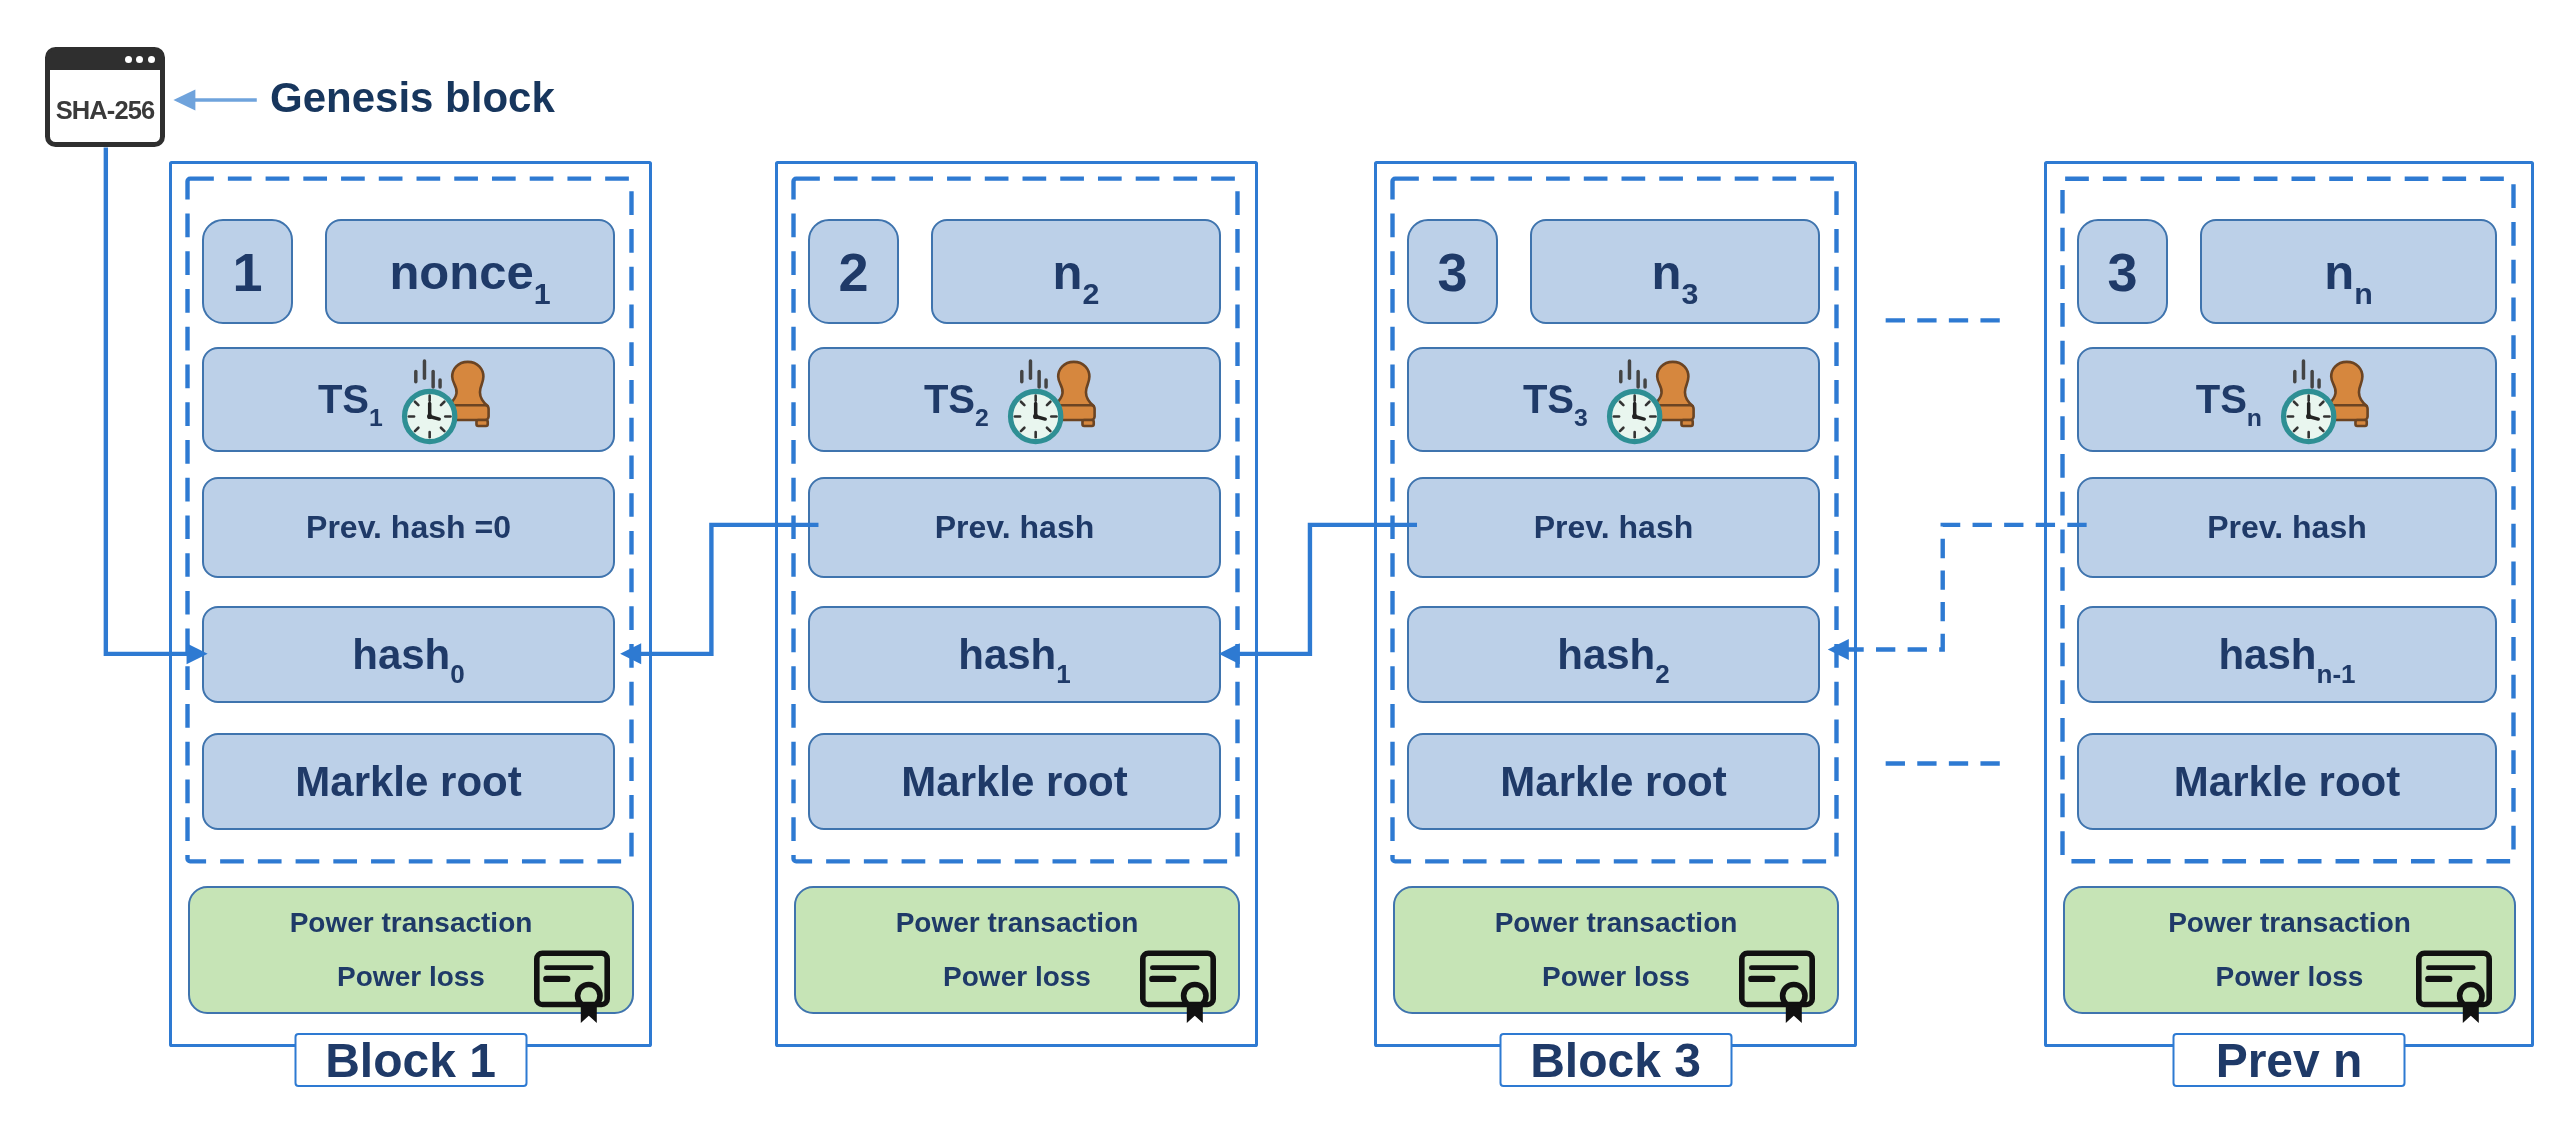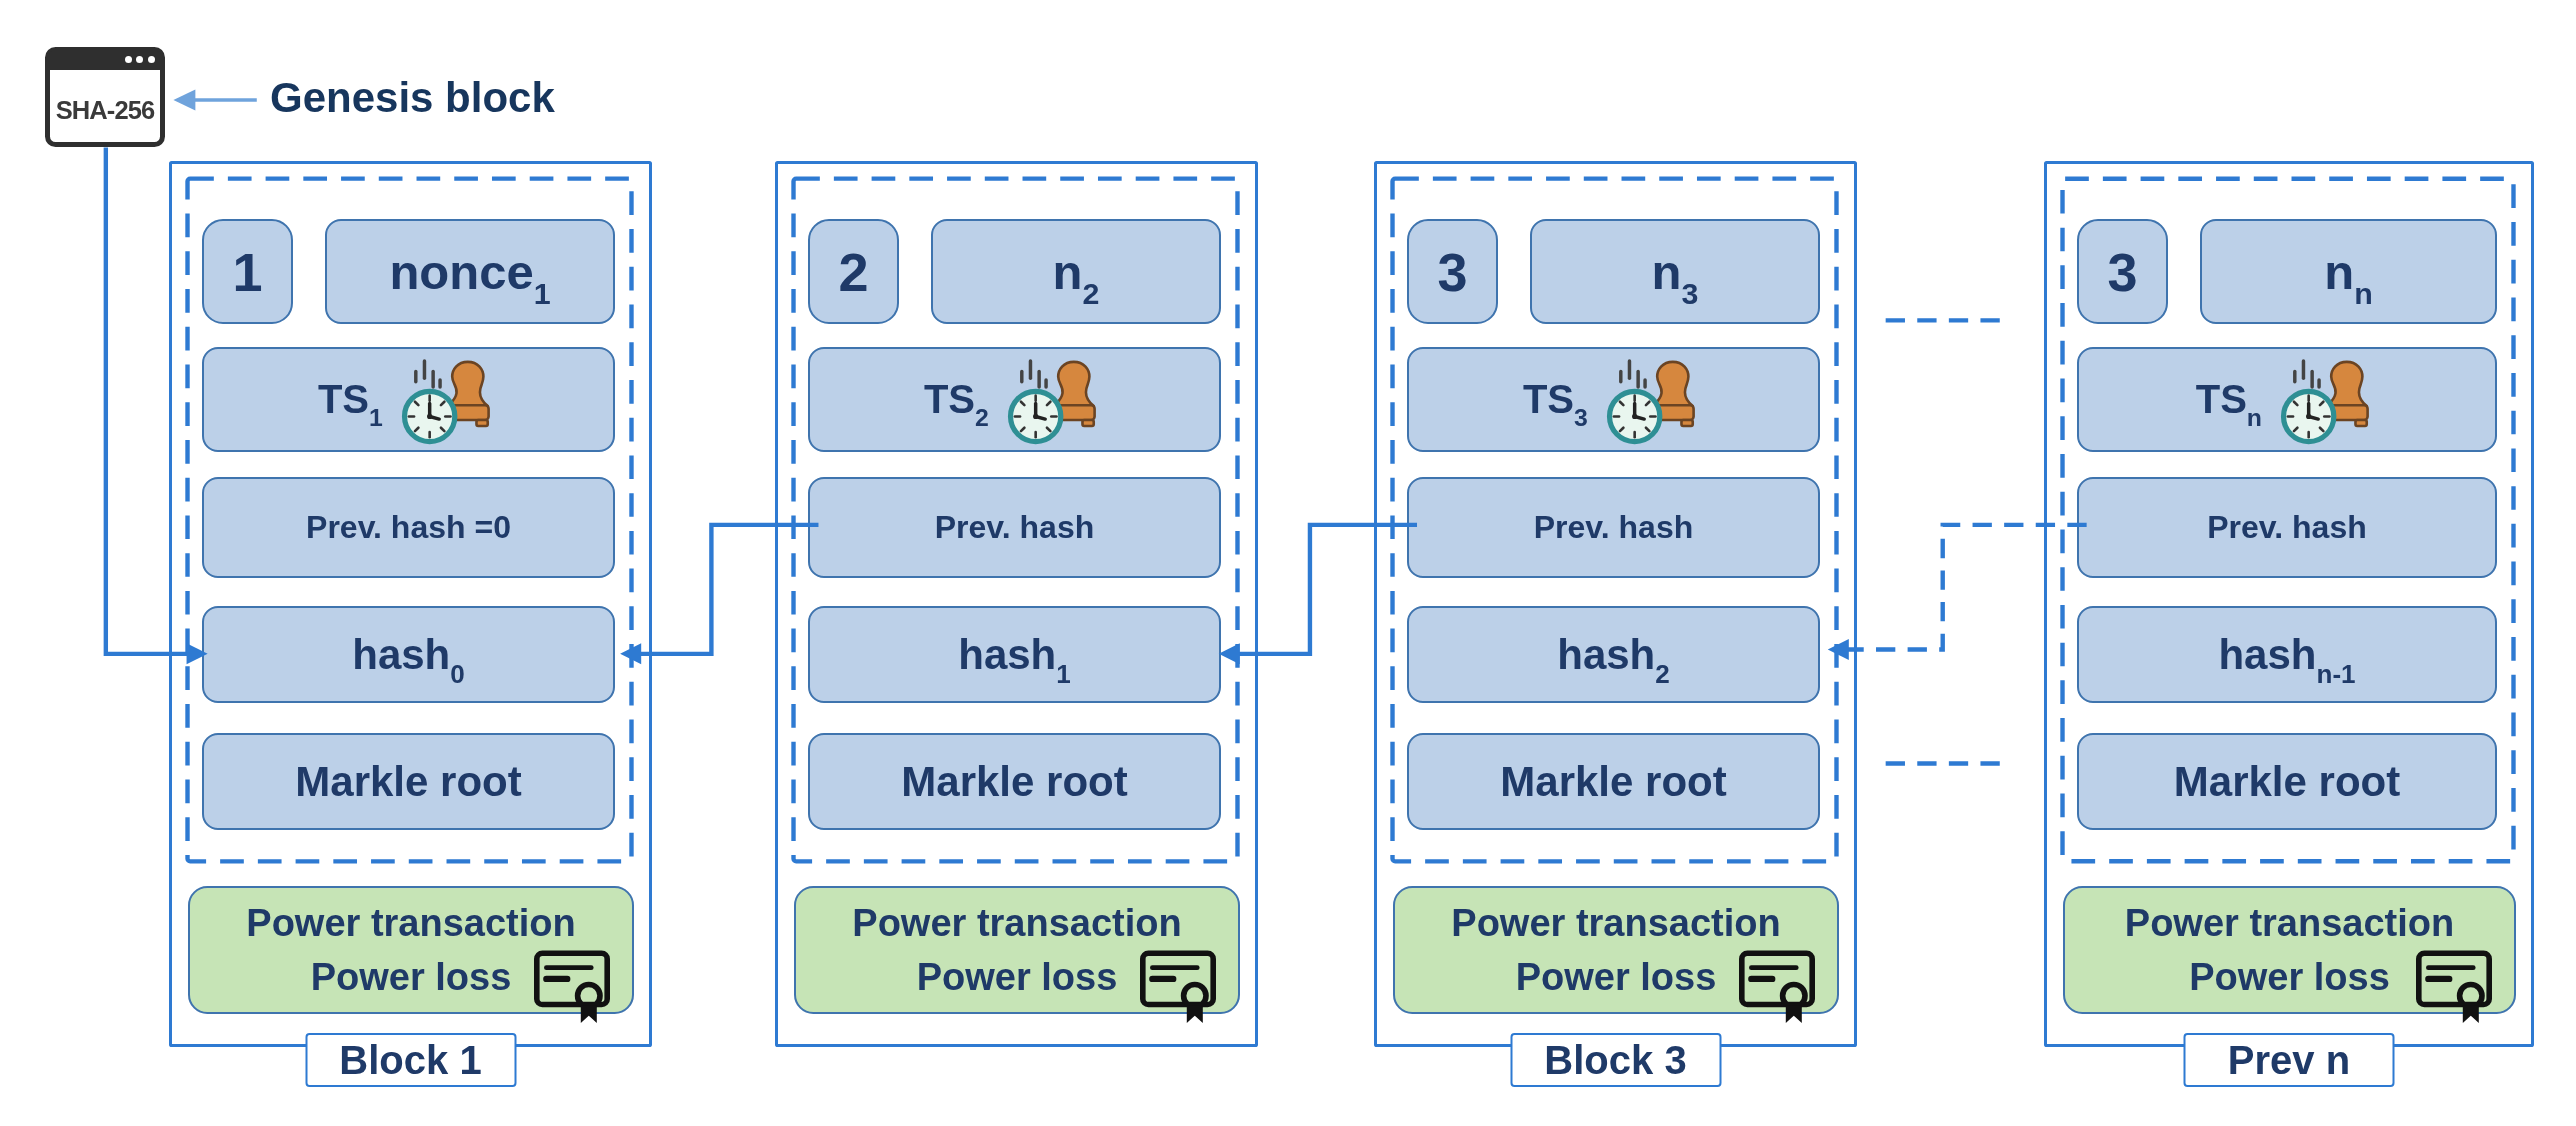--- a/index.html
+++ b/index.html
@@ -46,28 +46,28 @@
   .b3 .row-hash{width:420px;}
   .row-merkle{left:30px;top:569px;width:413px;height:97px;font-size:42px;text-align:center;}
   .b3 .row-merkle{width:420px;}
   sub{font-size:0.62em;line-height:0;transform:translateY(0.18em);display:inline-block;}
 
   .ts-icon{height:102px;width:104px;margin-left:12.3px;flex:0 0 auto;}
 
   .payload{position:absolute;left:16px;top:722px;width:446px;height:128px;
     background:var(--green);border:2.6px solid var(--pill-border);border-radius:19.3px;
     display:flex;flex-direction:column;align-items:center;justify-content:center;
-    font-size:38px;line-height:54px;color:var(--navy);}
+    font-size:28px;line-height:54px;color:var(--navy);}
   .b3 .payload{width:453px;}
   .cert-icon{position:absolute;right:12.3px;bottom:-14px;width:88px;height:79px;}
 
   .block-label{position:absolute;left:50%;transform:translateX(-50%);top:869px;
-    width:211px;height:54px;background:#ffffff;border:2.6px solid var(--accent);
+    width:233px;height:54px;background:#ffffff;border:2.6px solid var(--accent);
     border-radius:4px;display:flex;align-items:center;justify-content:center;
-    font-size:40px;color:var(--navy);z-index:3;}
+    font-size:48px;color:var(--navy);z-index:3;}
 
   
   .overlay{position:absolute;left:0;top:0;z-index:4;pointer-events:none;}
 </style>
 </head>
 <body>
 
 <div class="canvas">
 
   <div class="sha-window">

